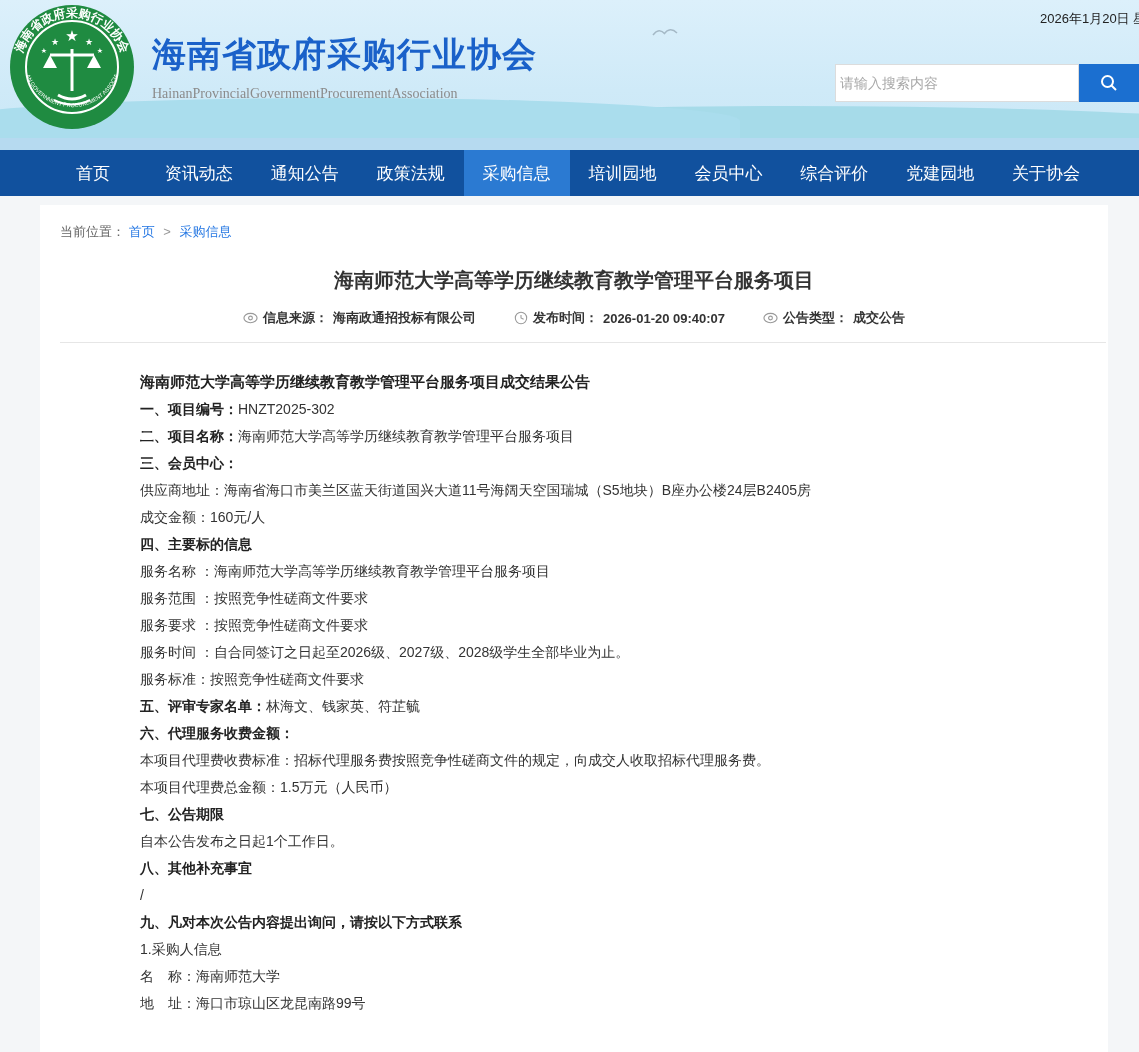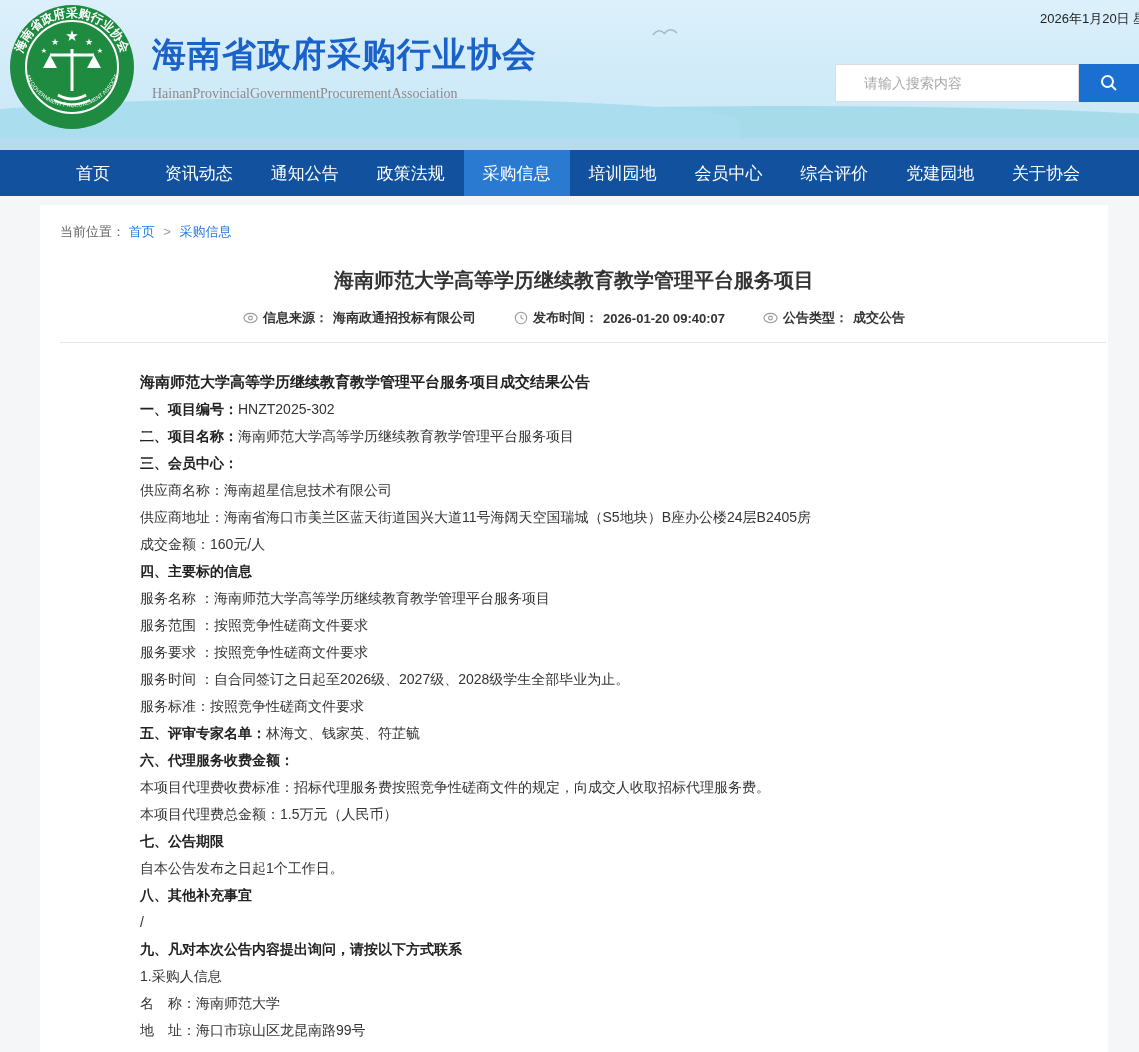--- a/index.html
+++ b/index.html
@@ -13,21 +13,21 @@
   .wave2{position:absolute;bottom:-38px;right:-22%;width:105%;height:82px;background:#a6dbe9;border-radius:50%;}
   .wave3{position:absolute;bottom:6px;left:-5%;width:70%;height:46px;background:#aadded;border-radius:50% 50% 0 0;}
   .hstrip{position:absolute;bottom:0;left:0;right:0;height:12px;background:#b6daf0;}
   .logo{position:absolute;left:8px;top:3px;}
   .titleblock{position:absolute;left:152px;top:36px;}
   .site-title{margin:0;font-size:34px;font-weight:bold;color:#1a61c9;letter-spacing:1px;line-height:1.1;}
   .site-sub{display:flex;justify-content:flex-start;width:402px;margin-top:13px;
             font-family:"Liberation Serif","DejaVu Serif",serif;font-size:14px;color:#8b8b8b;}
   .date{position:absolute;left:1040px;top:10px;font-size:13px;color:#222;white-space:nowrap;}
   .search{position:absolute;left:835px;top:64px;width:304px;height:38px;display:flex;}
-  .search input{flex:1;min-width:0;border:1px solid #dcdcdc;padding:0 28px;font-size:14px;color:#333;outline:none;background:#fff;}
+  .search input{flex:1;min-width:0;border:1px solid #dcdcdc;padding:0 4px;font-size:14px;color:#333;outline:none;background:#fff;}
   .search input::placeholder{color:#a9a9a9;}
   .search button{width:60px;background:#1b6fd0;border:none;cursor:pointer;display:flex;align-items:center;justify-content:center;}
   .bird{position:absolute;left:652px;top:26px;opacity:.55;}
 
   
   nav{height:46px;background:#11519e;display:flex;padding:0 40px;}
   .nav-item{flex:1;display:flex;align-items:center;justify-content:center;color:#fff;font-size:17px;cursor:pointer;white-space:nowrap;}
   .nav-item.active{background:#2b7ad2;}
 
   
@@ -163,21 +163,20 @@
         </span>
       </div>
 
       <hr class="divider">
 
       <div class="body">
           <p class="center"><b>海南师范大学高等学历继续教育教学管理平台服务项目成交结果公告</b></p>
           <p><b>一、项目编号：</b>HNZT2025-302</p>
           <p><b>二、项目名称：</b>海南师范大学高等学历继续教育教学管理平台服务项目</p>
           <p><b>三、会员中心：</b></p>
-          <p>供应商名称：海南超星信息技术有限公司</p>
           <p>供应商地址：海南省海口市美兰区蓝天街道国兴大道11号海阔天空国瑞城（S5地块）B座办公楼24层B2405房</p>
           <p>成交金额：160元/人</p>
           <p><b>四、主要标的信息</b></p>
           <p>服务名称 ：海南师范大学高等学历继续教育教学管理平台服务项目</p>
           <p>服务范围 ：按照竞争性磋商文件要求</p>
           <p>服务要求 ：按照竞争性磋商文件要求</p>
           <p>服务时间 ：自合同签订之日起至2026级、2027级、2028级学生全部毕业为止。</p>
           <p>服务标准：按照竞争性磋商文件要求</p>
           <p><b>五、评审专家名单：</b>林海文、钱家英、符芷毓</p>
           <p><b>六、代理服务收费金额：</b></p>

